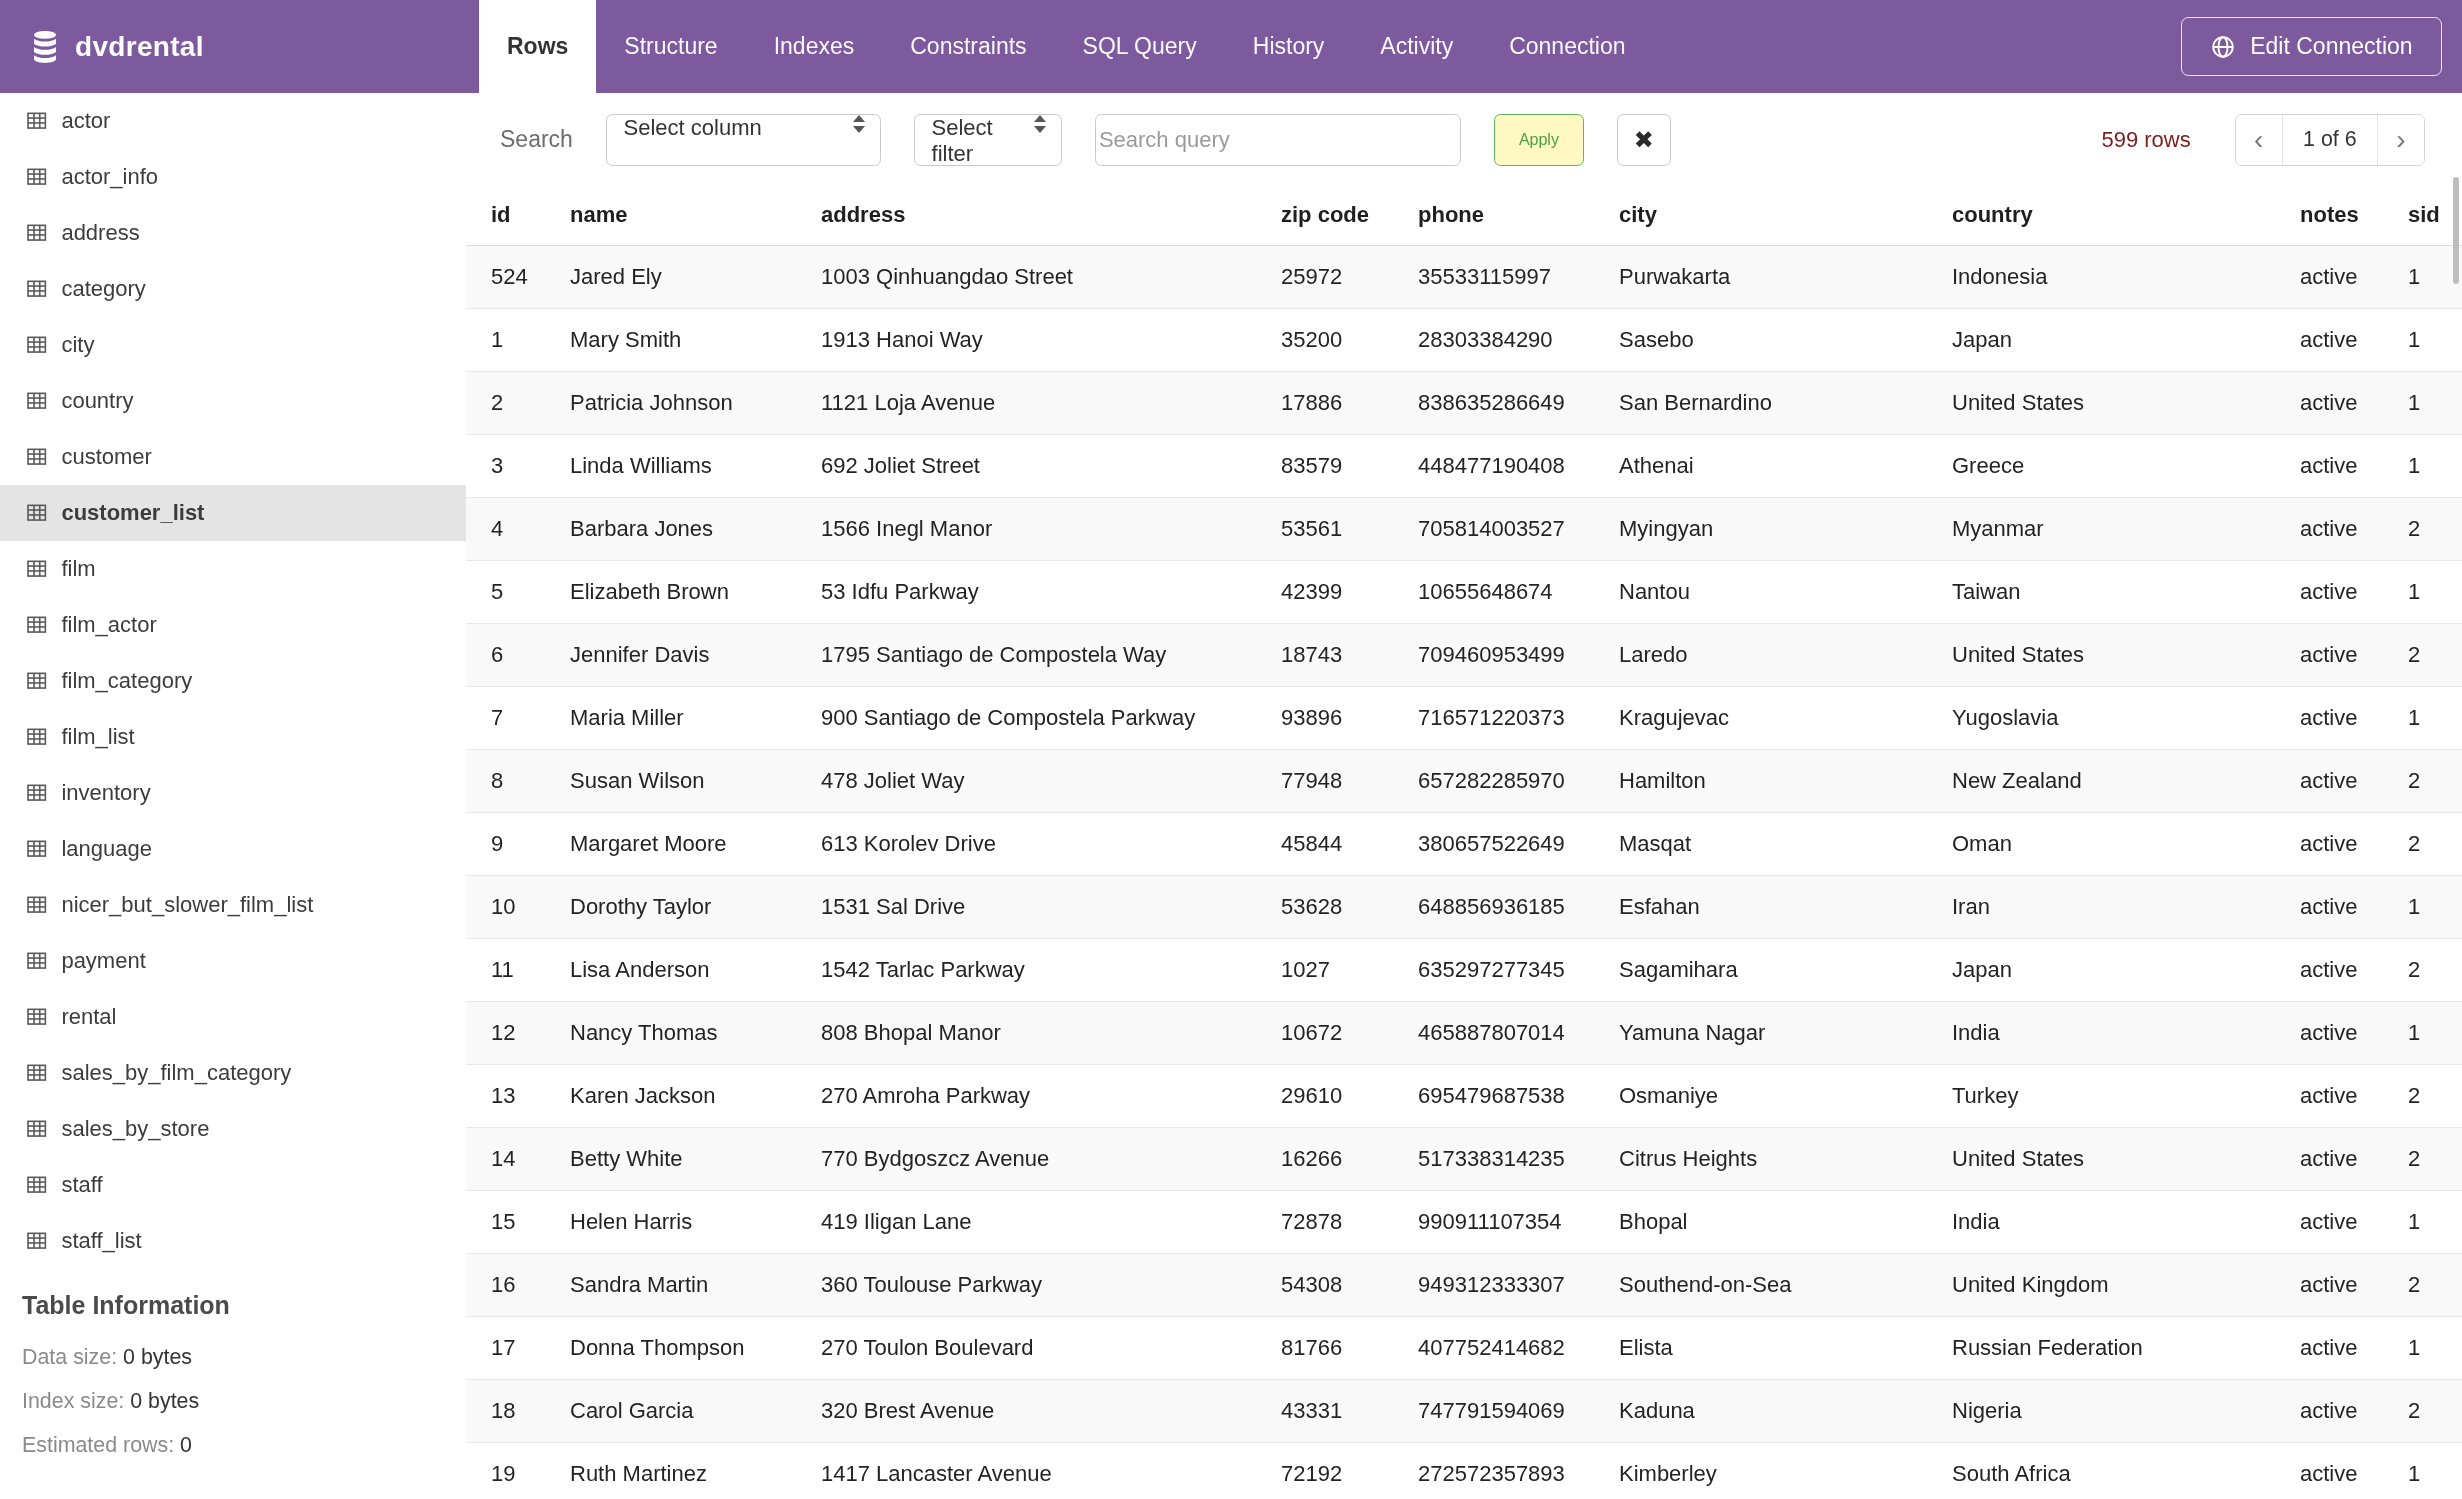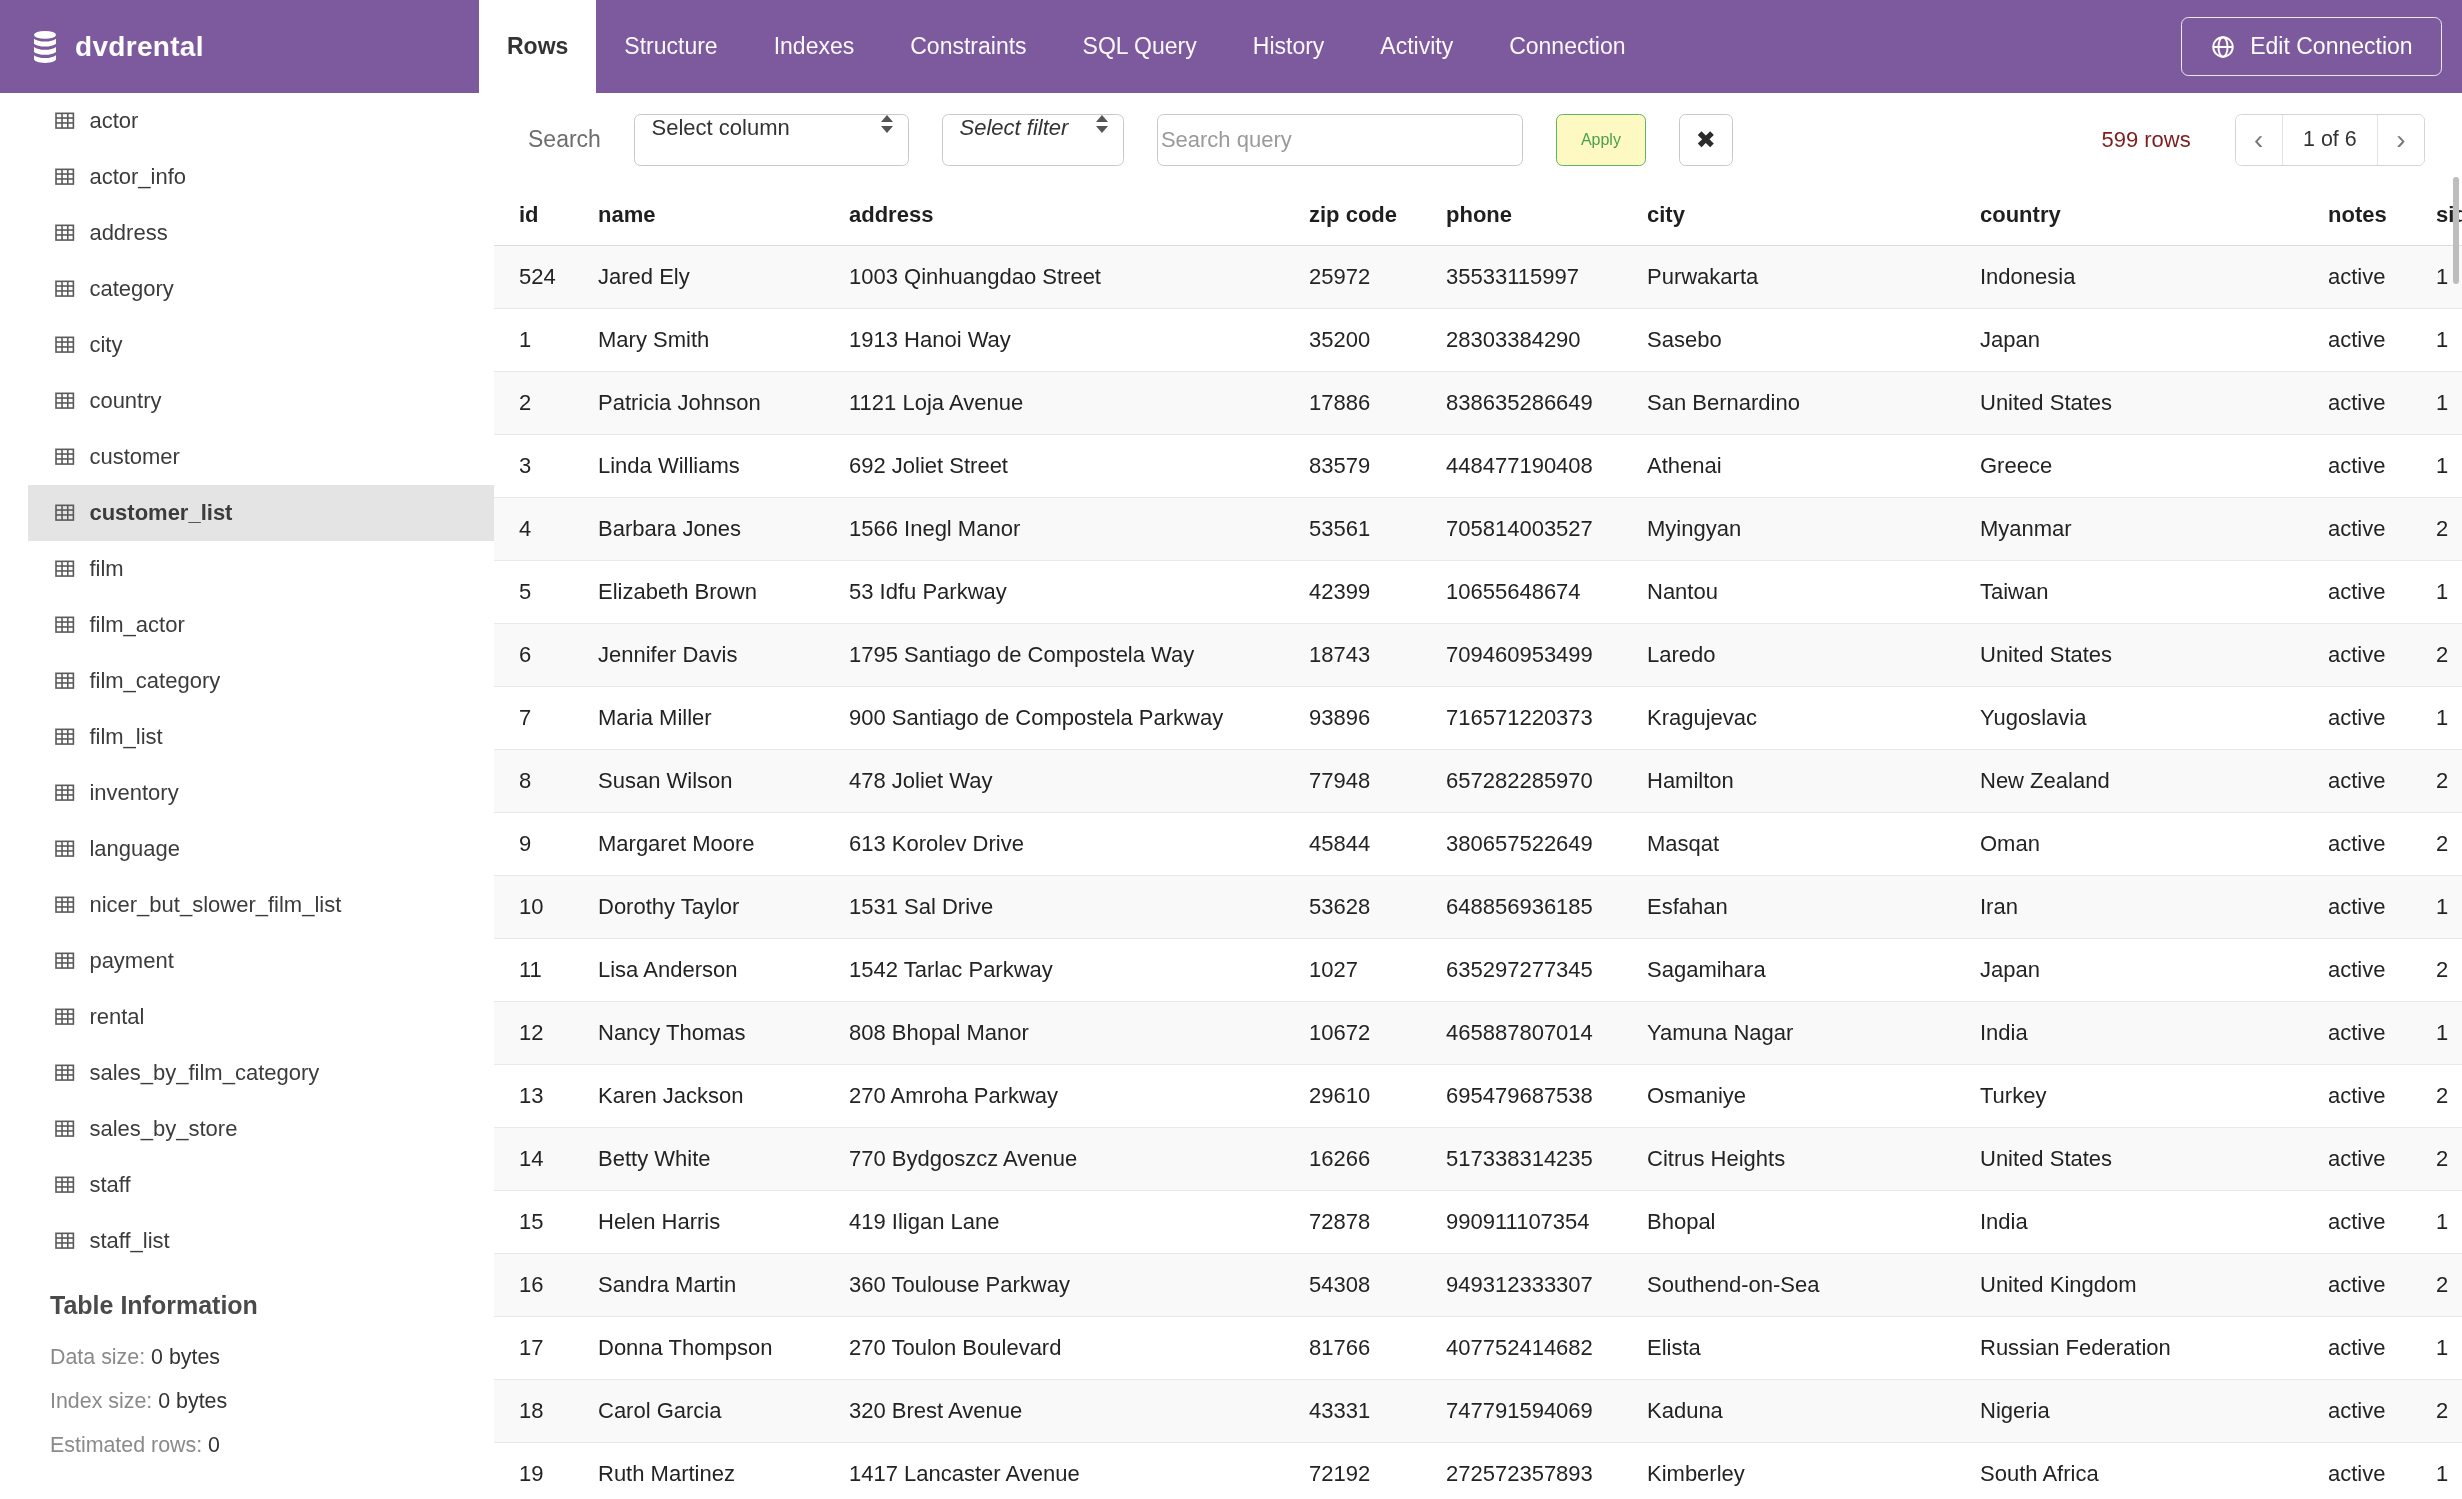--- a/index.html
+++ b/index.html
@@ -17,39 +17,39 @@
   .tab.active { background:#ffffff; color:#333; font-weight:bold; }
   .hspacer { flex:1; }
   .edit-conn { align-self:center; margin-right:20.4px; height:59px; display:flex; align-items:center; gap:14px;
     background:transparent; border:1.9px solid rgba(255,255,255,0.85); border-radius:7.4px;
     color:#fff; font-size:23px; padding:0 28px; cursor:pointer; font-family:inherit; }
 
   
   .body { flex:1; display:flex; min-height:0; }
 
   
-  aside { flex:0 0 466px; background:#fff; overflow:hidden;margin-left:28px; }
+  aside { flex:0 0 466px; background:#fff; overflow:hidden; }
   .table-list { list-style:none; }
   .table-item { height:56px; display:flex; align-items:center; gap:14px; padding-left:26px;
     font-size:22px; color:#3c3c3c; cursor:pointer; white-space:nowrap; }
   .table-item.selected { background:#e4e4e4; font-weight:bold; }
   .tbl-icon { display:flex; align-items:center; }
   .table-info { margin-top:22px; padding-left:22px; }
   .table-info h3 { font-size:25px; color:#4a4a4a; font-weight:bold; margin-bottom:15px; }
   .info-row { font-size:21.4px; line-height:44px; color:#8a8a8a; white-space:nowrap; }
   .info-row .info-value { color:#333; }
 
   
   main { flex:1; display:flex; flex-direction:column; min-width:0; position:relative; background:#fff; }
 
   .toolbar { height:93px; flex:0 0 93px; display:flex; align-items:center; gap:33px; padding:0 37px 0 34px; }
   .search-label { font-size:23px; color:#6d6d6d; }
   .dd { height:52px; border:0.9px solid #c9c9c9; border-radius:6.5px; background:#fff; display:flex;
     align-items:flex-start; padding:0 15px 0 16.7px; font-size:22px; color:#333; cursor:pointer; }
-  .dd-col { width:275px; } .dd-filter { width:182px;font-style:italic; }
+  .dd-col { width:275px; } .dd-filter { width:148px; }
   .dd-caret { margin-left:auto; display:flex; flex-direction:column; gap:4.6px; padding-left:13px; }
   .dd-caret i { display:block; width:0; height:0; border-left:6.5px solid transparent; border-right:6.5px solid transparent; }
   .dd-caret .up { border-bottom:7.4px solid #555; }
   .dd-caret .down { border-top:7.4px solid #555; }
   .query-input { width:366px; height:52px; border:0.9px solid #c9c9c9; border-radius:6.5px; padding:0 3px;
     font-size:22px; color:#333; font-family:inherit; outline:none; }
   .query-input::placeholder { color:#9a9a9a; }
   .btn-apply { height:52px; padding:8px 24px; background:#fef9c3; border:0.9px solid #5cb85c; color:#4ba04b;
     border-radius:6.5px; font-size:16px; cursor:pointer; font-family:inherit; }
   .btn-clear { height:52px; width:54px; background:#fff; border:0.9px solid #c9c9c9; color:#2b2b2b;

